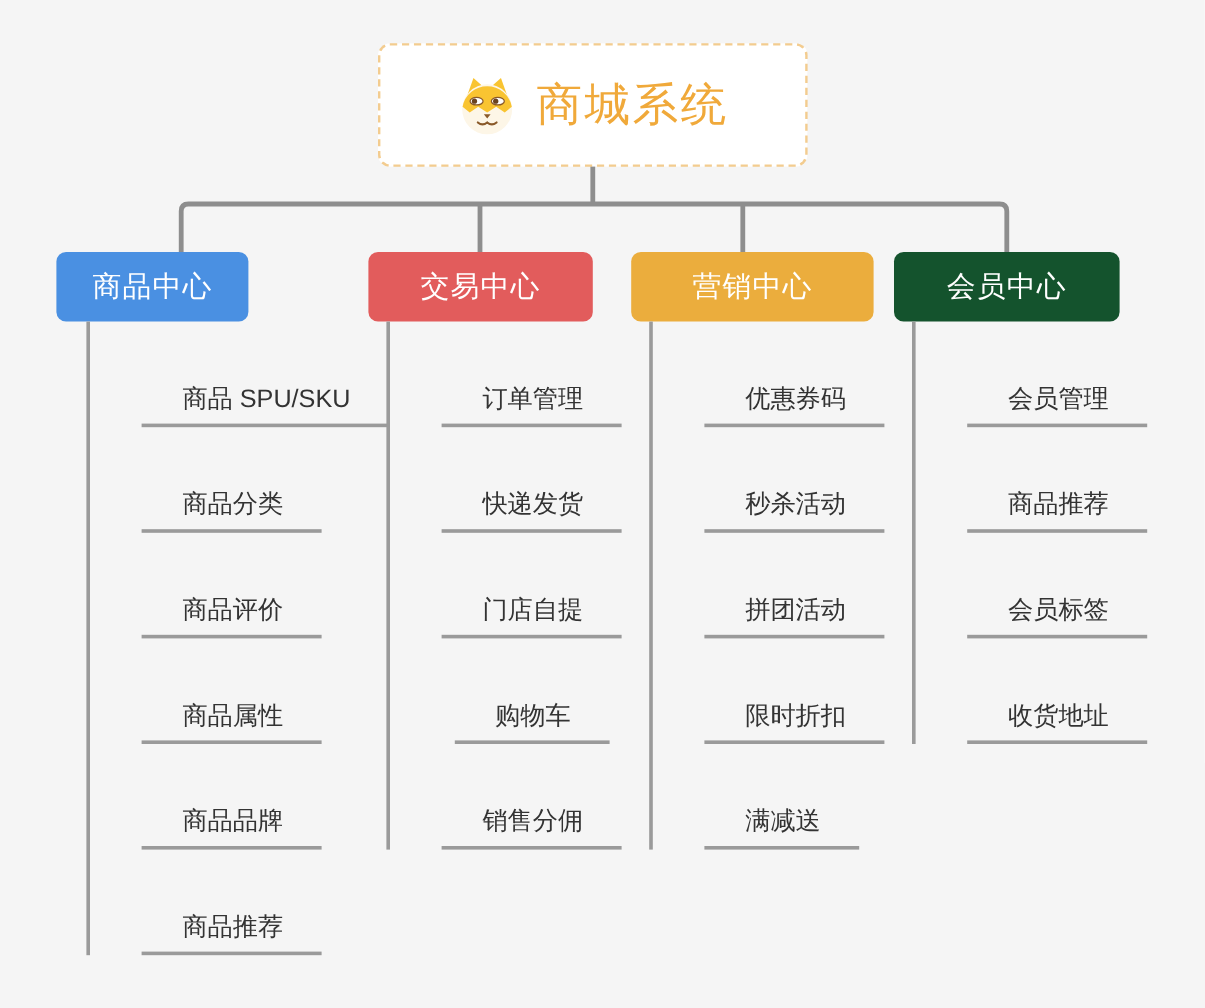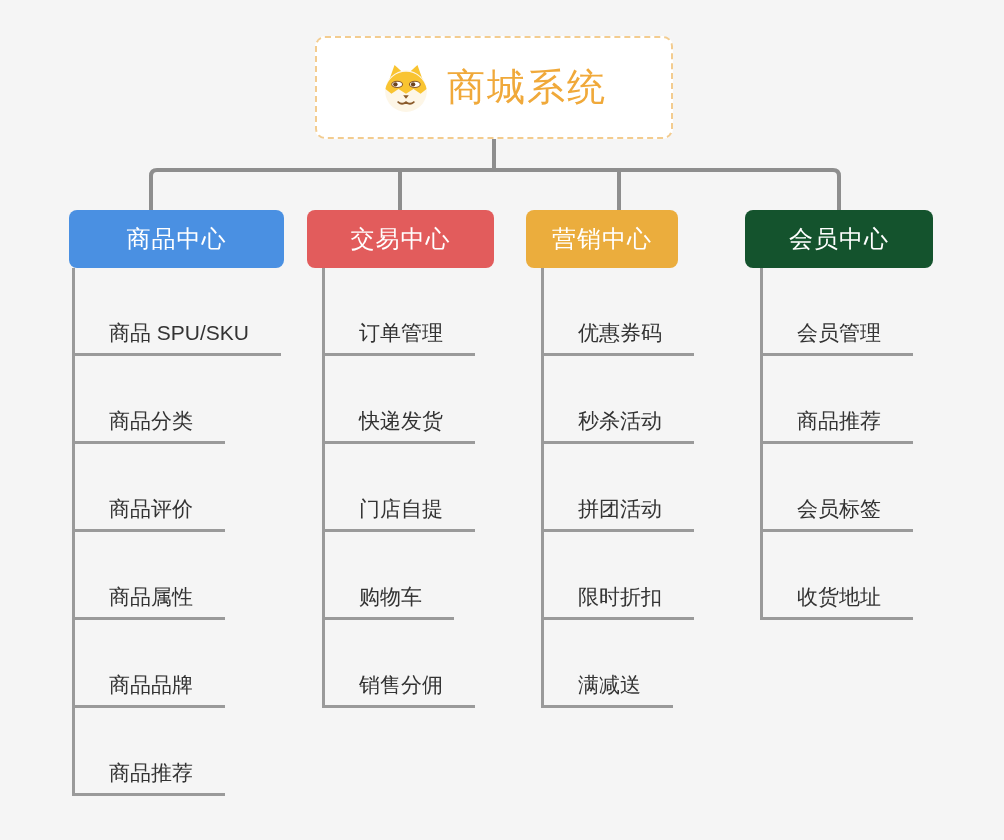--- a/index.html
+++ b/index.html
@@ -34,37 +34,37 @@
   .connector-svg { position:absolute; left:0; top:0; pointer-events:none; }
 
   
   .branch-header {
     position:absolute; top:210px; height:58px;
     border-radius:8px;
     display:flex; align-items:center; justify-content:center;
     color:#ffffff; font-size:24px; letter-spacing:1px;
     box-sizing:border-box;
   }
-  .bh-0 { left:69px;  width:215px; }
+  .bh-0 { left:47px;  width:160px; }
   .bh-1 { left:307px; width:187px; }
-  .bh-2 { left:526px; width:152px; }
+  .bh-2 { left:526px; width:202px; }
   .bh-3 { left:745px; width:188px; }
 
   
   .branch-list {
     position:absolute; top:268px;
     border-left:3px solid #9a9a9a;
     box-sizing:border-box;
   }
   .bl-0 { left:72px; }
-  .bl-1 { left:322px; }
+  .bl-1 { left:322px;text-align:center; }
   .bl-2 { left:541px; }
   .bl-3 { left:760px; }
 
-  .leaf-item { margin-top:51px; }
+  .leaf-item { margin-top:51px;margin-left:43px; }
   .leaf-label {
     display:inline-block;
     border-bottom:3px solid #9a9a9a;
     padding:0 32px 6px 34px;
     font-size:21px; line-height:28px;
     color:#333333;
     white-space:nowrap;
   }
 </style>
 </head>

